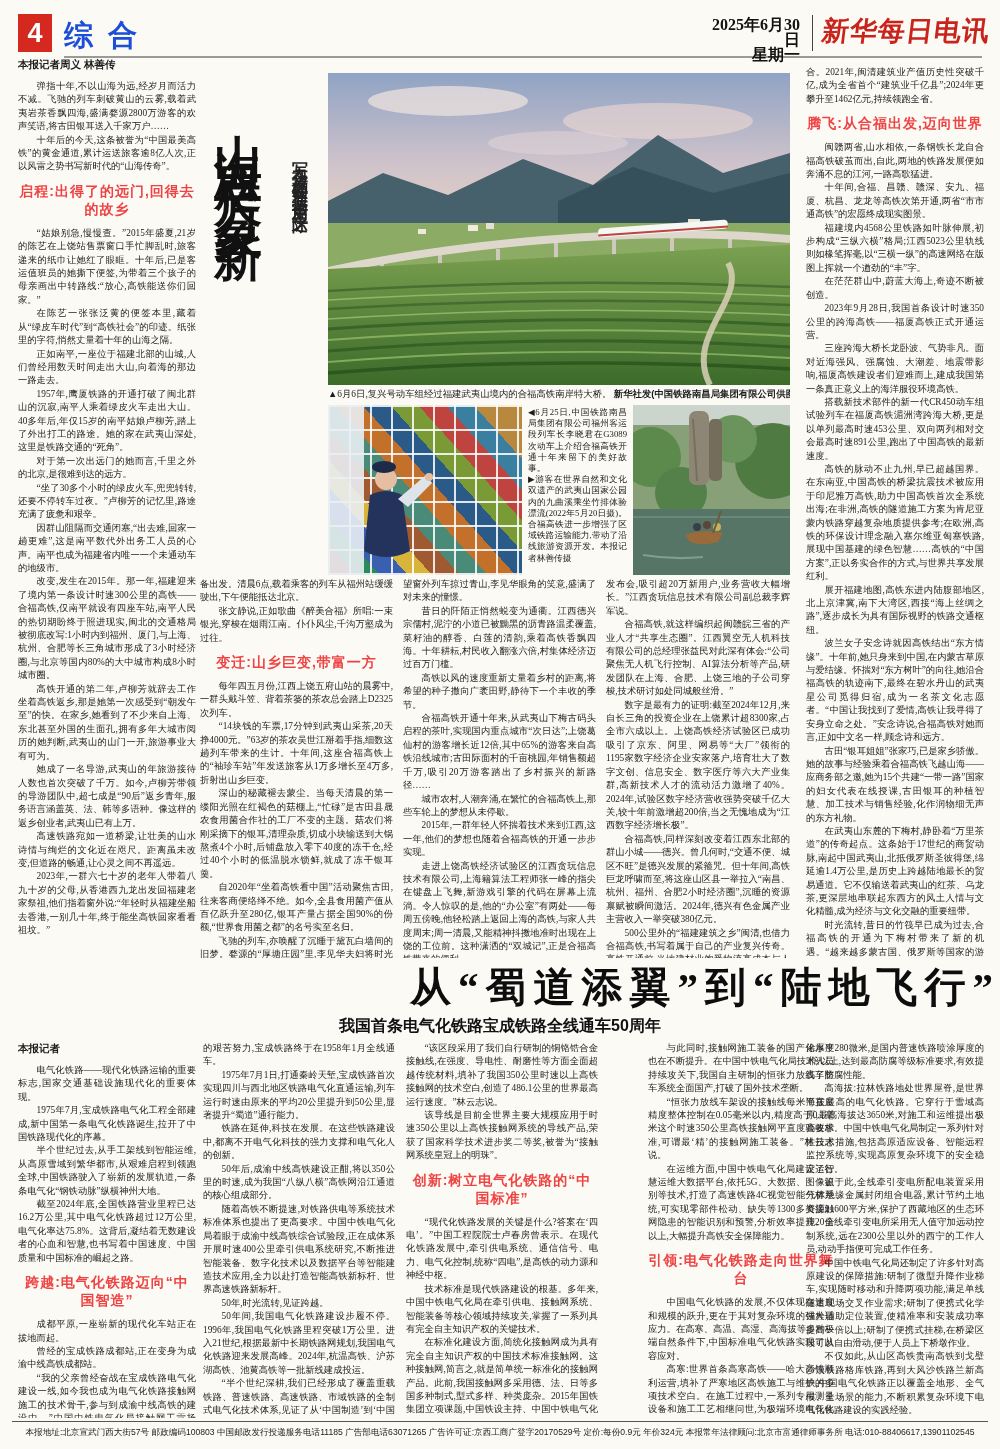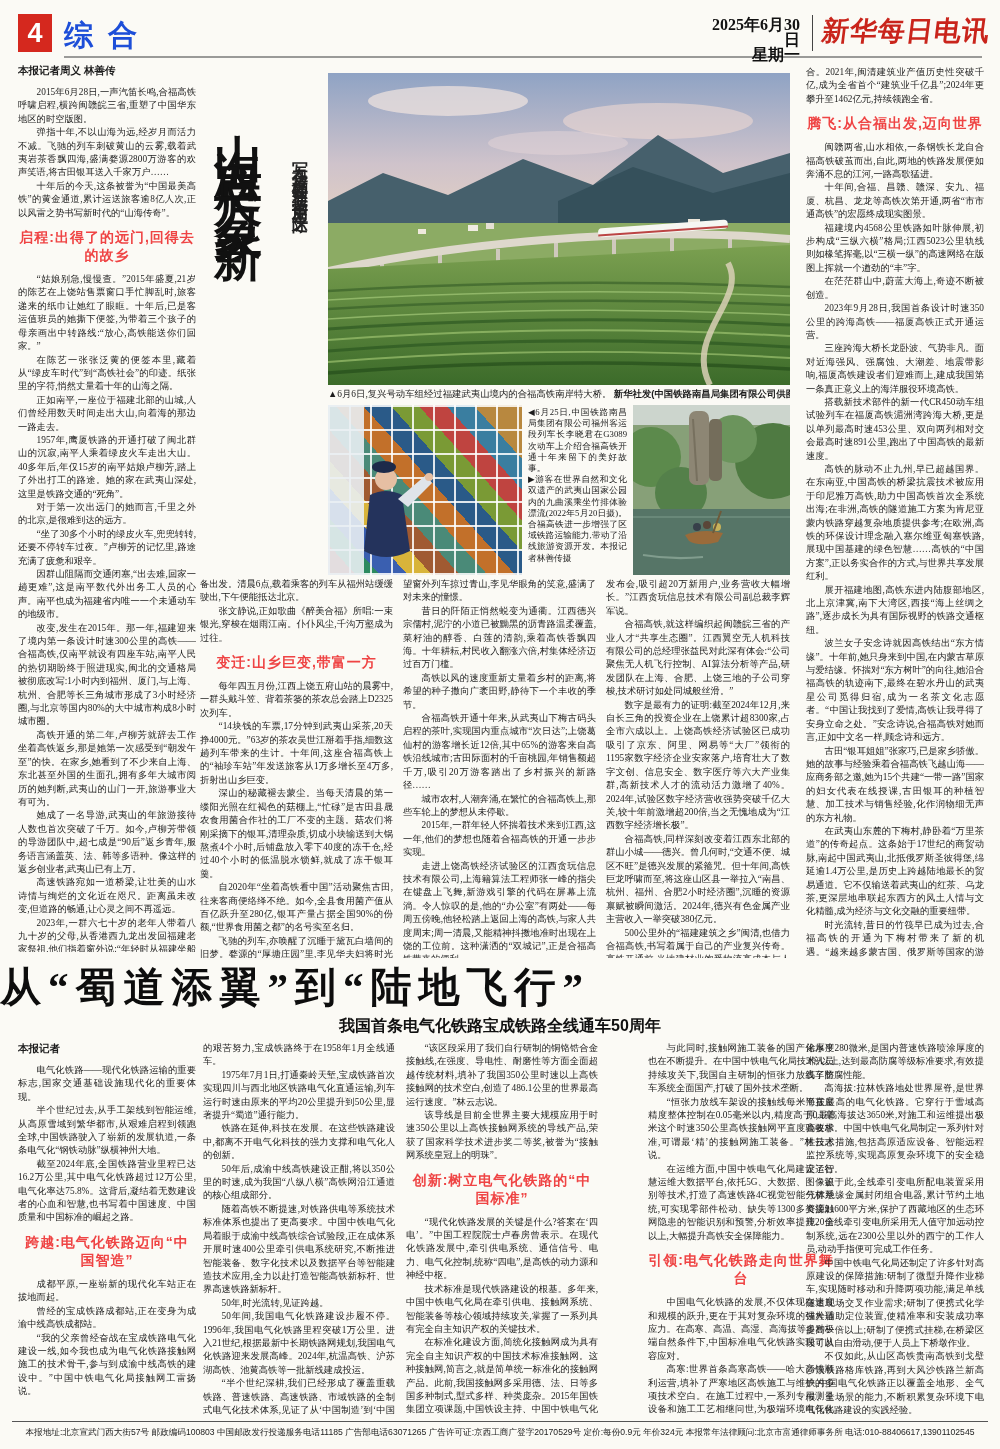--- a/index.html
+++ b/index.html
@@ -36,21 +36,21 @@
   .photo svg{display:block;width:100%;height:100%;}
   .caption-line{left:328px;top:388px;width:462px;font-size:9.4px;white-space:nowrap;overflow:hidden;}
   .caption-line b{font-family:"Liberation Sans",sans-serif;}
   .mosaic{background-color:#cdd8e0;
     background-image:
       repeating-linear-gradient(0deg, rgba(255,255,255,.85) 0 2px, rgba(255,255,255,0) 2px 24px),
       repeating-linear-gradient(90deg, rgba(255,255,255,.85) 0 2px, rgba(255,255,255,0) 2px 21px),
       linear-gradient(48deg,#b04030 0 8%,#2d8a5f 8% 15%,#3a5fb0 15% 23%,#d8b43a 23% 30%,#a05a32 30% 38%,
         #4a8a78 38% 46%,#c2702a 46% 54%,#2a5a88 54% 62%,#7a9a35 62% 70%,#bf4440 70% 78%,#3a7ea0 78% 86%,#b8883f 86% 100%);}
   
-  .b-headline{left:0;top:960px;width:1000px;text-align:left;font-size:41px;font-weight:900;
+  .b-headline{left:0;top:960px;width:1000px;text-align:right;font-size:41px;font-weight:900;
       letter-spacing:7px;color:#0d0d0d;font-family:"Liberation Serif",serif;}
   .b-subtitle{left:0;top:1016px;width:1000px;text-align:center;font-size:16px;font-weight:bold;
       font-family:Liberation Sans, sans-serif;color:#111;}
   
   .footer-rule{left:12px;top:1421px;width:976px;height:1px;background:#555;}
   .footer-text{left:0;top:1427px;width:1000px;text-align:center;font-size:8.6px;color:#222;
       font-family:"Liberation Sans",sans-serif;white-space:nowrap;}
 </style>
 </head>
 <body>
@@ -155,24 +155,23 @@
       <path d="M0,112 L157,112" stroke="#7d9c8c" stroke-width="2" opacity="0.5"></path>
       <path d="M10,150 q30 5 60 2" stroke="#9fb8a8" stroke-width="2" fill="none" opacity="0.6"></path>
       <path d="M52,130 Q70,123 90,128 L85,137 Q66,142 56,136 Z" fill="#9a6b3a"></path>
       <circle cx="64" cy="122" r="4" fill="#37404a"></circle>
         <circle cx="74" cy="120" r="4" fill="#5a4638"></circle>
         <circle cx="84" cy="122" r="4" fill="#c8b25a"></circle>
       <path d="M88,106 L80,128" stroke="#6e5a3a" stroke-width="2"></path>
     </svg>
   </div>
 
-  <div class="abs col" style="left:18px;top:64px;width:178px;height:888px;">
+  <div class="abs col" style="left:18px;top:58px;width:178px;height:888px;">
     <p class="byline">本报记者周义 林善传</p>
     <div>
-        <p class="para">2015年6月28日,一声汽笛长鸣,合福高铁呼啸启程,横跨闽赣皖三省,重塑了中国华东地区的时空版图。</p>
         <p class="para">弹指十年,不以山海为远,经岁月而活力不减。飞驰的列车刺破黄山的云雾,载着武夷岩茶香飘四海,盛满婺源2800万游客的欢声笑语,将古田银耳送入千家万户……</p>
         <p class="para">十年后的今天,这条被誉为“中国最美高铁”的黄金通道,累计运送旅客逾8亿人次,正以风雷之势书写新时代的“山海传奇”。</p>
         <h3 class="subhead">启程:出得了的远门,回得去的故乡</h3>
         <p class="para">“姑娘别急,慢慢查。”2015年盛夏,21岁的陈艺在上饶站售票窗口手忙脚乱时,旅客递来的纸巾让她红了眼眶。十年后,已是客运值班员的她撕下便签,为带着三个孩子的母亲画出中转路线:“放心,高铁能送你们回家。”</p>
         <p class="para">在陈艺一张张泛黄的便签本里,藏着从“绿皮车时代”到“高铁社会”的印迹。纸张里的字符,悄然丈量着十年的山海之隔。</p>
         <p class="para">正如南平,一座位于福建北部的山城,人们曾经用数天时间走出大山,向着海的那边一路走去。</p>
         <p class="para">1957年,鹰厦铁路的开通打破了闽北群山的沉寂,南平人乘着绿皮火车走出大山。40多年后,年仅15岁的南平姑娘卢柳芳,踏上了外出打工的路途。她的家在武夷山深处,这里是铁路交通的“死角”。</p>
         <p class="para">对于第一次出远门的她而言,千里之外的北京,是很难到达的远方。</p>
         <p class="para">“坐了30多个小时的绿皮火车,兜兜转转,还要不停转车过夜。”卢柳芳的记忆里,路途充满了疲惫和艰辛。</p>
         <p class="para">因群山阻隔而交通闭塞,“出去难,回家一趟更难”,这是南平数代外出务工人员的心声。南平也成为福建省内唯一一个未通动车的地级市。</p>
@@ -235,20 +234,21 @@
       </div>
   </div>
 
   <div class="abs b-headline">从“蜀道添翼”到“陆地飞行”</div>
   <div class="abs b-subtitle">我国首条电气化铁路宝成铁路全线通车50周年</div>
 
   <div class="abs col" style="left:18px;top:1042px;width:178px;height:376px;">
     <p class="byline">本报记者</p>
     <div>
         <p class="para">电气化铁路——现代化铁路运输的重要标志,国家交通基础设施现代化的重要体现。</p>
+        <p class="para">1975年7月,宝成铁路电气化工程全部建成,新中国第一条电气化铁路诞生,拉开了中国铁路现代化的序幕。</p>
         <p class="para">半个世纪过去,从手工架线到智能运维,从高原雪域到繁华都市,从艰难启程到领跑全球,中国铁路驶入了崭新的发展轨道,一条条电气化“钢铁动脉”纵横神州大地。</p>
         <p class="para">截至2024年底,全国铁路营业里程已达16.2万公里,其中电气化铁路超过12万公里,电气化率达75.8%。这背后,凝结着无数建设者的心血和智慧,也书写着中国速度、中国质量和中国标准的崛起之路。</p>
         <h3 class="subhead">跨越:电气化铁路迈向“中国智造”</h3>
         <p class="para">成都平原,一座崭新的现代化车站正在拔地而起。</p>
         <p class="para">曾经的宝成铁路成都站,正在变身为成渝中线高铁成都站。</p>
         <p class="para">“我的父亲曾经奋战在宝成铁路电气化建设一线,如今我也成为电气化铁路接触网施工的技术骨干,参与到成渝中线高铁的建设中。”中国中铁电气化局接触网工雷扬说。</p>
       </div>
   </div>
   <div class="abs col" style="left:203px;top:1042px;width:192px;height:376px;">
     <div>

